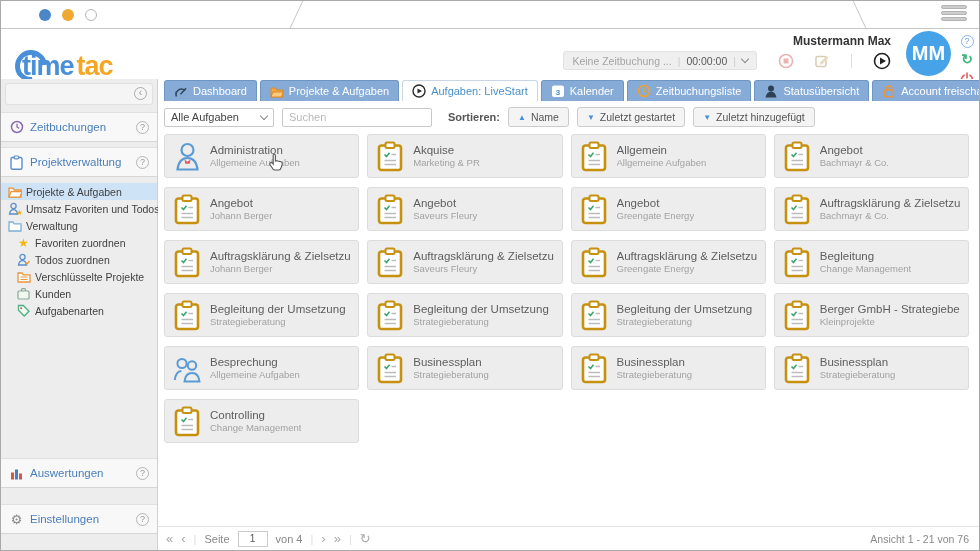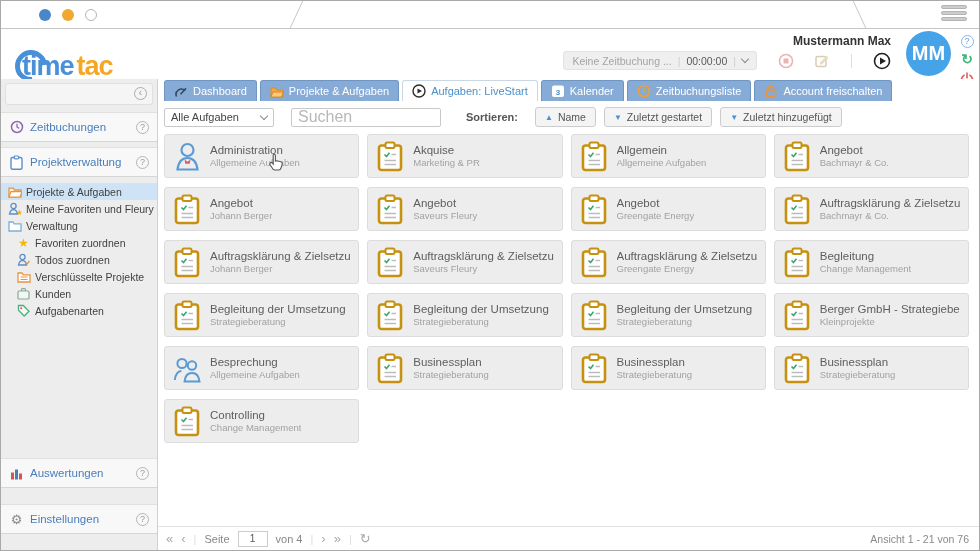--- a/index.html
+++ b/index.html
@@ -51,23 +51,23 @@
   .tree-item.ind { padding-left:15px; }
   .tree-item.sel { background:#cfe3f7; }
   .tree-ic { width:15px; display:flex; justify-content:center; flex:none; }
 
   
   .main { flex:1; position:relative; padding-left:6px; display:flex; flex-direction:column; overflow:hidden; background:#fff; }
   .tabs { display:flex; gap:3px; height:21px; margin-top:1px; }
   .tab { display:flex; align-items:center; gap:5px; padding:0 9px; background:#86abd7; border:1px solid #6f96c2; border-bottom:none; border-radius:3px 3px 0 0; color:#fff; font-size:11px; white-space:nowrap; }
   .tab.active { background:#fff; color:#4a90c8; border-color:#c9d6e4; }
   .ticon { display:flex; align-items:center; }
-  .filterbar { display:flex; align-items:center; gap:17px; height:26px; margin-top:3px; font-size:11px; }
+  .filterbar { display:flex; align-items:center; gap:8px; height:26px; margin-top:3px; font-size:11px; }
   .select { width:110px; height:19px; border:1px solid #c9c9c9; border-radius:2px; background:#fff; display:flex; align-items:center; justify-content:space-between; padding:0 6px; color:#444; }
-  .search { width:150px; height:19px; border:1px solid #c9c9c9; border-radius:2px; padding:0 6px; font-size:16px; color:#444; font-family:"Liberation Sans", sans-serif; }
+  .search { width:150px; height:19px; border:1px solid #c9c9c9; border-radius:2px; padding:0 6px; font-size:11px; color:#444; font-family:"Liberation Sans", sans-serif; }
   .search::placeholder { color:#b8b8b8; }
   .sort-label { margin-left:8px; color:#555; font-weight:bold; font-size:11px; }
   .sort-btn { display:flex; align-items:center; gap:5px; height:20px; padding:0 9px; background:#f4f4f4; border:1px solid #ccc; border-radius:3px; color:#555; font-size:10.5px; white-space:nowrap; }
   .tri { color:#4a90d9; font-size:8px; }
   .grid { display:grid; grid-template-columns:repeat(4, 1fr); gap:9px 8px; margin:4px 10px 0 0; }
   .card { height:44px; background:#ededed; border:1px solid #dcdcdc; border-radius:3px; display:flex; align-items:center; gap:9px; padding:0 8px; overflow:hidden; }
   .card-icon { width:28px; display:flex; justify-content:center; flex:none; }
   .card-text { display:flex; flex-direction:column; line-height:1.25; overflow:hidden; }
   .card-title { font-size:11.5px; color:#5e5e5e; white-space:nowrap; }
   .card-sub { font-size:9.5px; color:#a2a2a2; white-space:nowrap; }
@@ -182,21 +182,21 @@
             <span>Projekte &amp; Aufgaben</span>
           </div>
           <div class="tree-item">
             <span class="tree-ic">
               <svg width="14" height="13" viewBox="0 0 14 13">
                 <circle cx="5.5" cy="4" r="2.6" fill="none" stroke="#5b8fc9" stroke-width="1.3"></circle>
                 <path d="M1.5 12c.5-3 2-4.4 4-4.4s3.5 1.4 4 4.4z" fill="none" stroke="#5b8fc9" stroke-width="1.3"></path>
                 <text x="8" y="13" font-size="7.5" fill="#f0ad12">★</text>
               </svg>
             </span>
-            <span>Meine Favoriten und Fleury</span>
+            <span>Umsatz Favoriten und Todos</span>
           </div>
           <div class="tree-item">
             <span class="tree-ic">
               <svg width="14" height="12" viewBox="0 0 14 12">
                 <path d="M1 2h4l1.2 1.8H13v7.2H1z" fill="#fff" stroke="#7bb0d8" stroke-width="1.3"></path>
               </svg>
             </span>
             <span>Verwaltung</span>
           </div>
           <div class="tree-item ind">
@@ -304,20 +304,29 @@
             <span>Kalender</span>
           </div>
           <div class="tab">
             <span class="ticon">
               <svg width="14" height="14" viewBox="0 0 14 14">
                 <circle cx="7" cy="7" r="5.5" fill="none" stroke="#f0a030" stroke-width="1.6"></circle>
                 <path d="M7 3.8V7l2.3 1.5" fill="none" stroke="#f0a030" stroke-width="1.4"></path>
               </svg>
             </span>
             <span>Zeitbuchungsliste</span>
+          </div>
+          <div class="tab">
+            <span class="ticon">
+              <svg width="14" height="14" viewBox="0 0 14 14">
+                <circle cx="7" cy="4.5" r="3" fill="#2e4154"></circle>
+                <path d="M1.5 13.5c.7-4 2.8-6 5.5-6s4.8 2 5.5 6z" fill="#2e4154"></path>
+              </svg>
+            </span>
+            <span>Statusübersicht</span>
           </div>
           <div class="tab">
             <span class="ticon">
               <svg width="14" height="14" viewBox="0 0 14 14">
                 <rect x="2.5" y="6" width="9" height="6.8" rx="1.2" fill="none" stroke="#e8953c" stroke-width="1.5"></rect>
                 <path d="M4.5 6V4.5a2.5 2.5 0 0 1 5 0V6" fill="none" stroke="#e8953c" stroke-width="1.5"></path>
               </svg>
             </span>
             <span>Account freischalten</span>
           </div>

